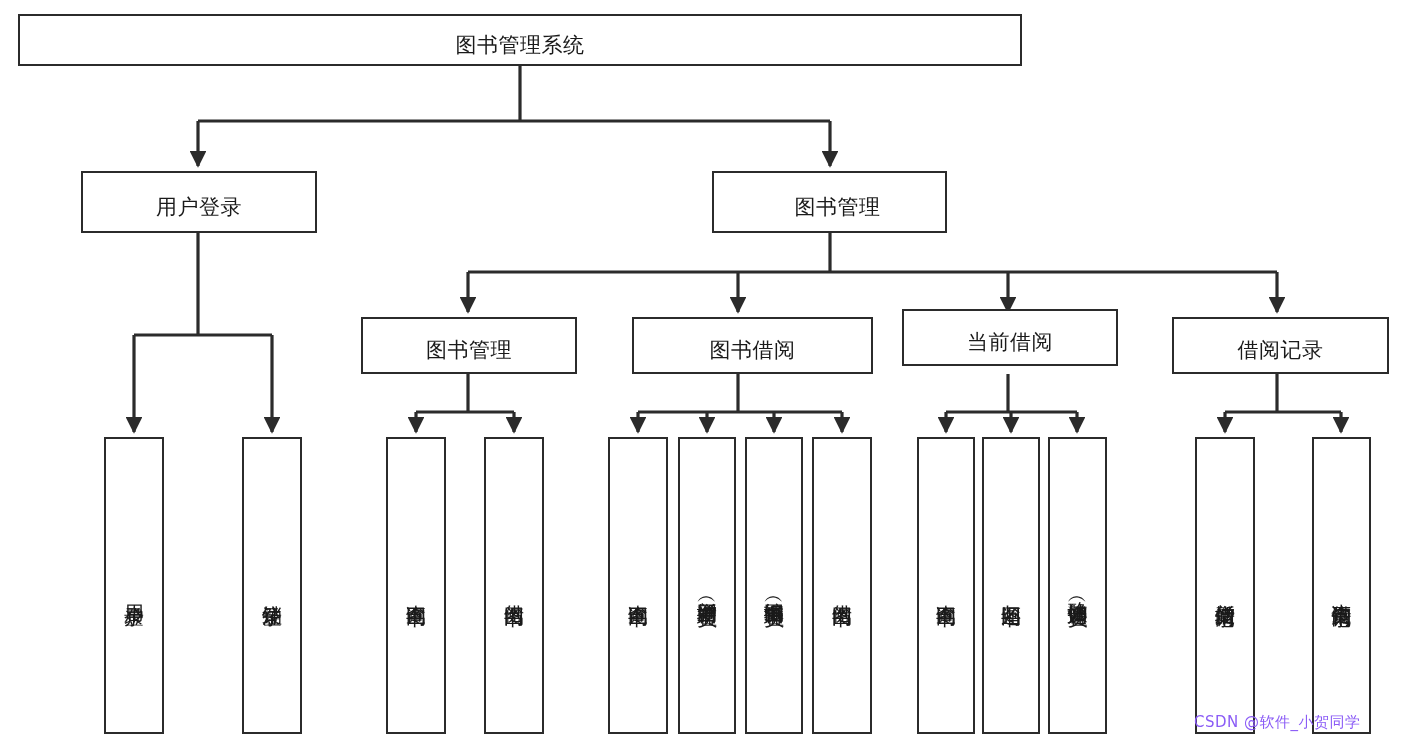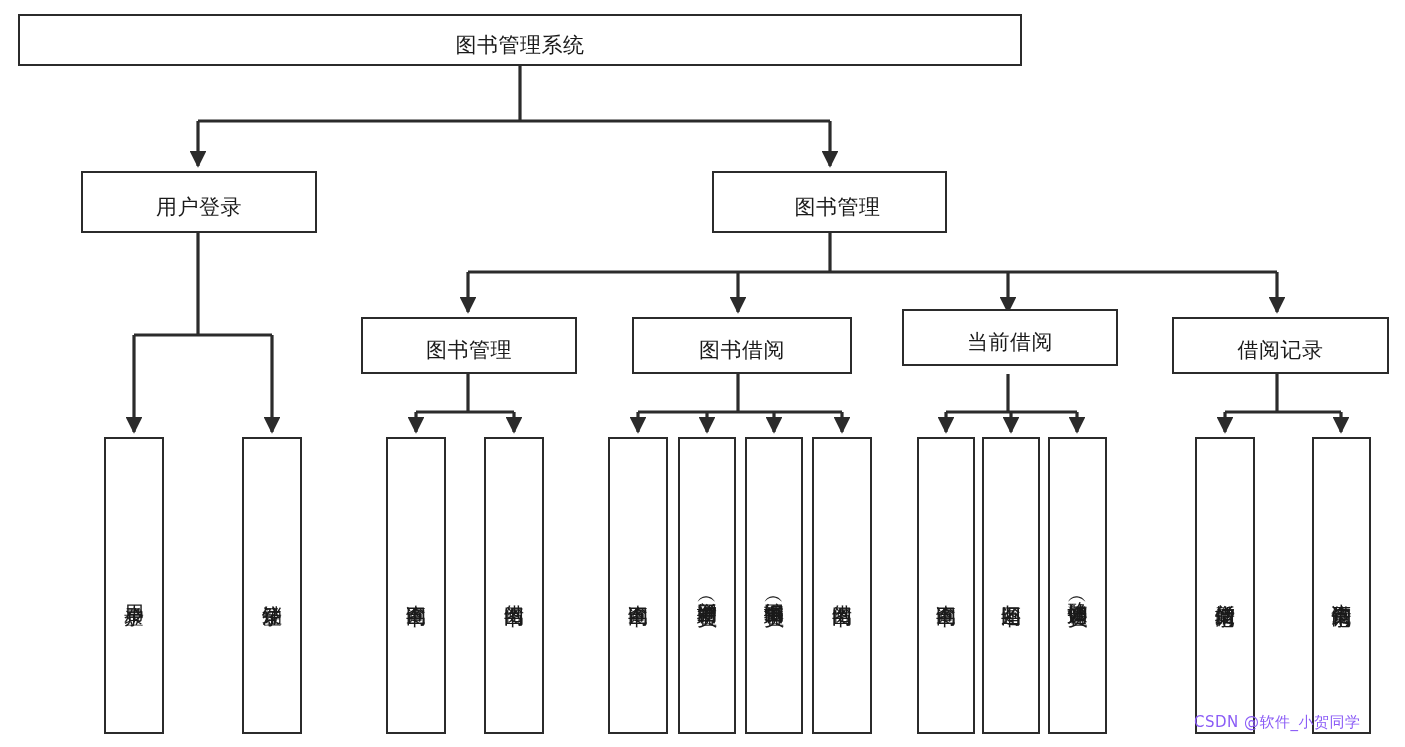--- a/index.html
+++ b/index.html
@@ -134,21 +134,21 @@
   <div class="node h" style="left:81px; top:171px; width:236px; height:62px;">
     <span class="label">用户登录</span>
   </div>
   <div class="node h" style="left:712px; top:171px; width:235px; height:62px;padding-left:16px;">
     <span class="label">图书管理</span>
   </div>
 
   <div class="node h" style="left:361px; top:317px; width:216px; height:57px;">
     <span class="label">图书管理</span>
   </div>
-  <div class="node h" style="left:632px; top:317px; width:220px; height:57px;">
+  <div class="node h" style="left:632px; top:317px; width:241px; height:57px;">
     <span class="label">图书借阅</span>
   </div>
   <div class="node h" style="left:902px; top:309px; width:216px; height:57px;">
     <span class="label">当前借阅</span>
   </div>
   <div class="node h" style="left:1172px; top:317px; width:217px; height:57px;">
     <span class="label">借阅记录</span>
   </div>
 
   <div class="node v" style="left:104px; top:437px; width:60px; height:297px;">

